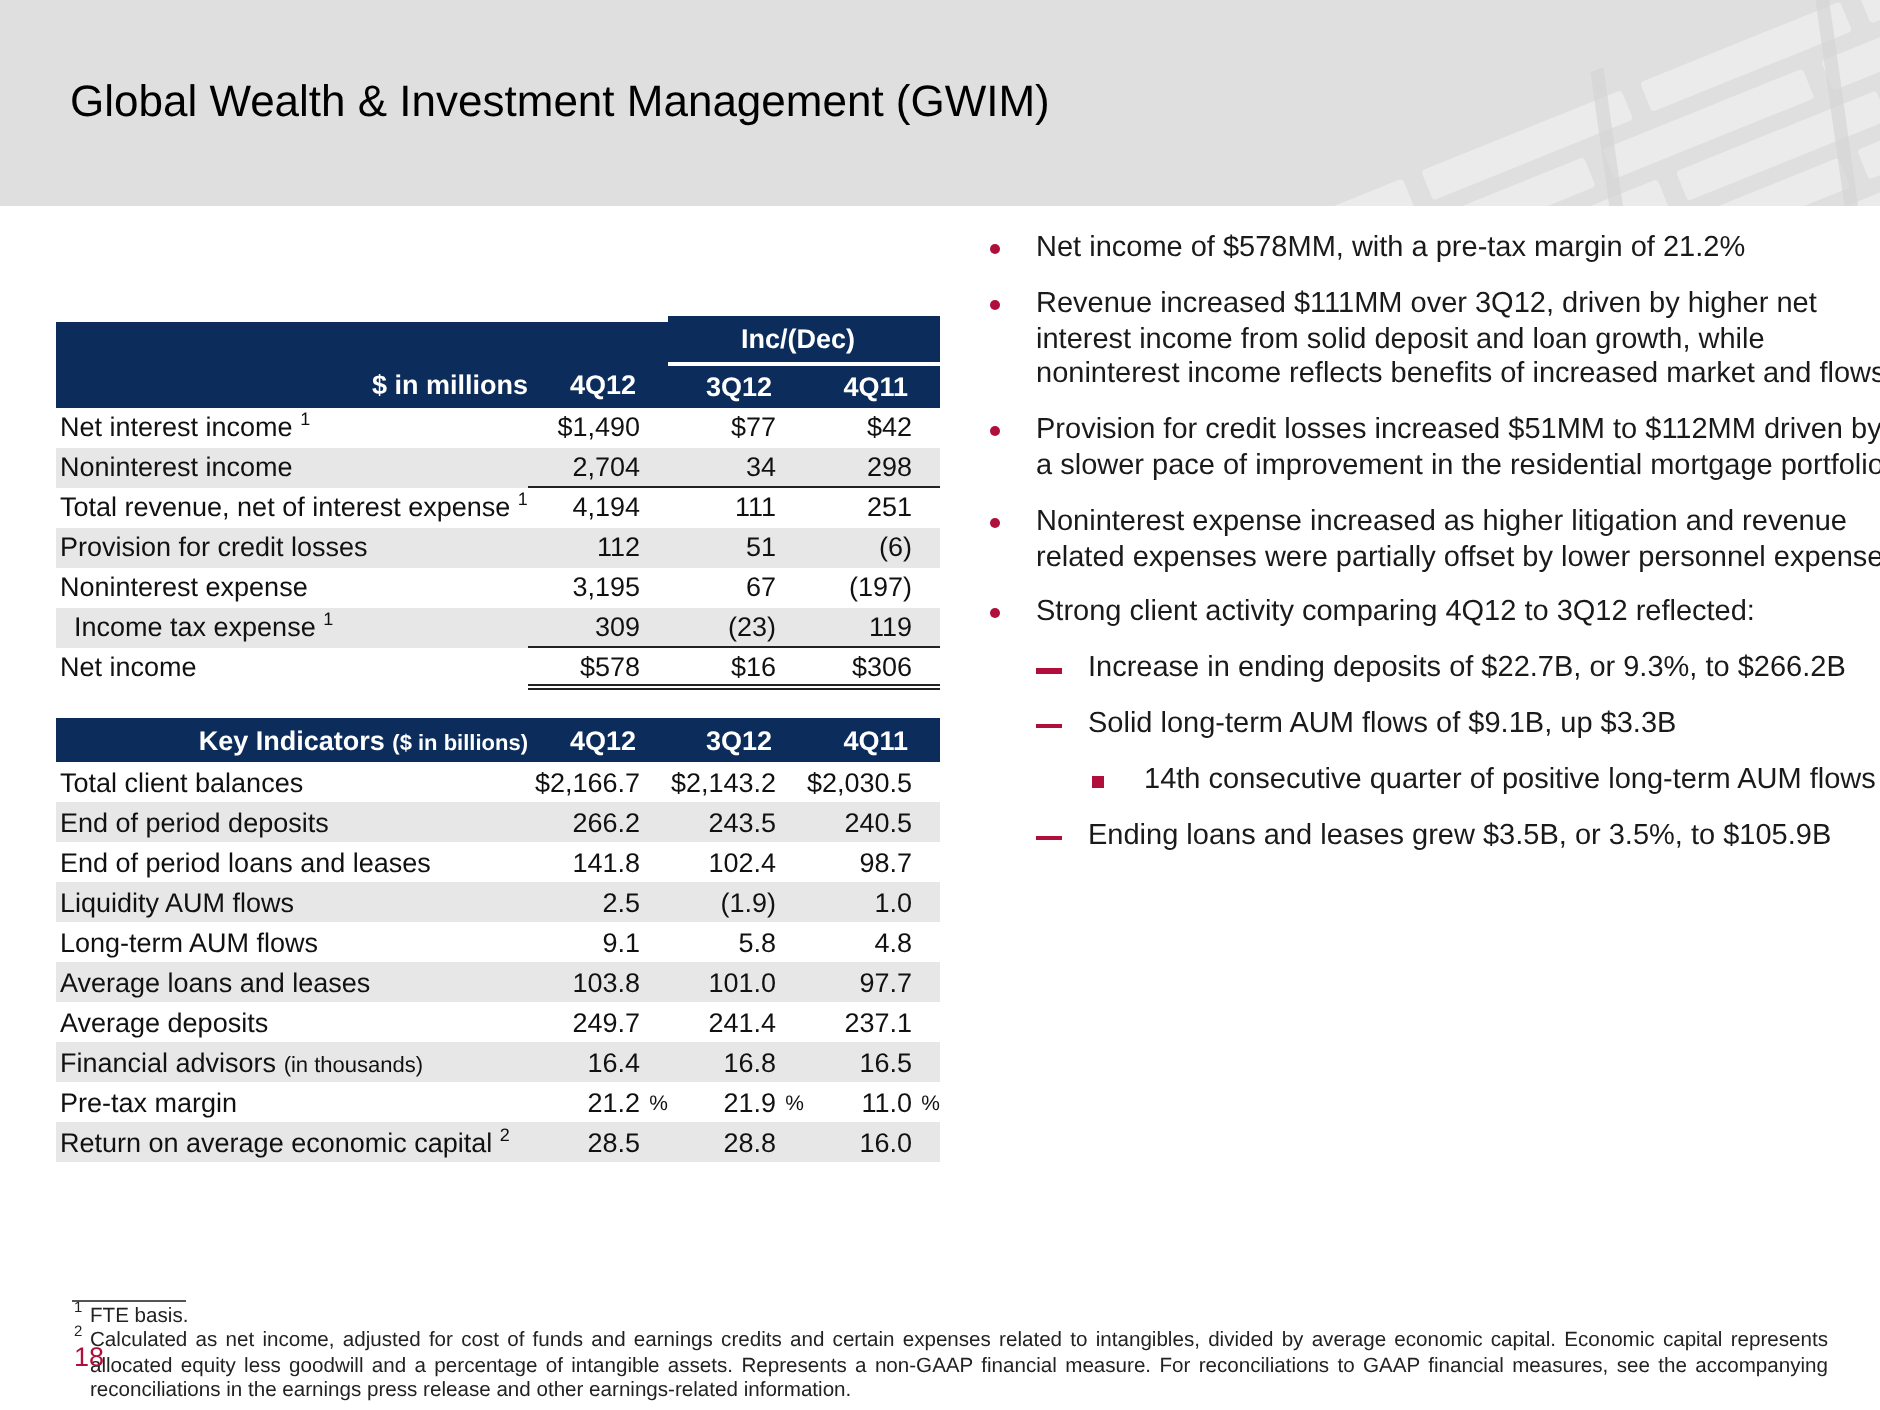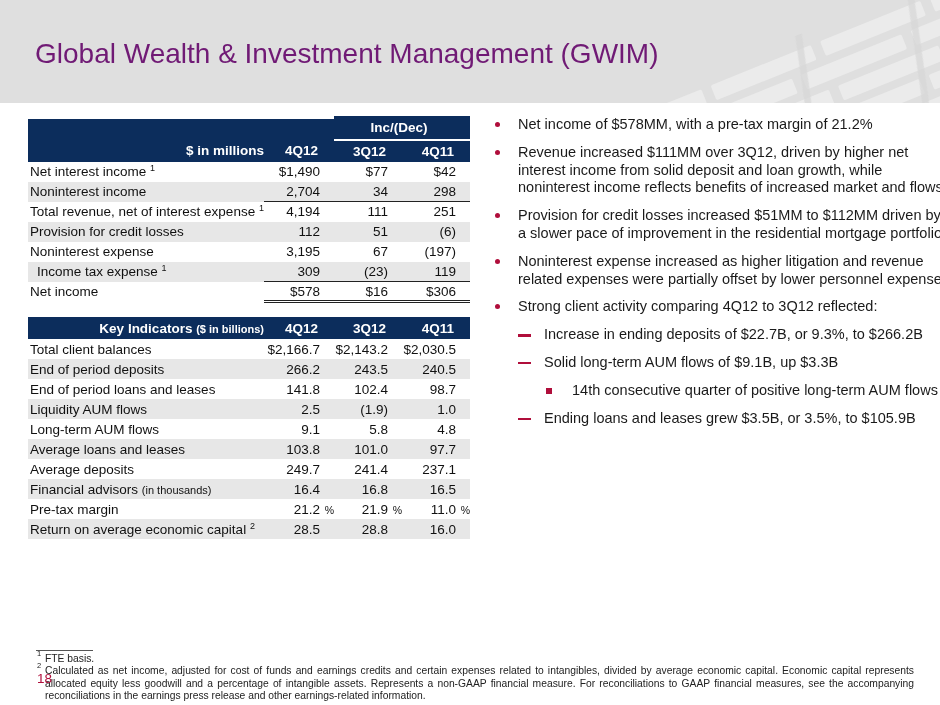--- a/index.html
+++ b/index.html
@@ -12,28 +12,28 @@
     overflow:hidden;
   }
 
   
   .header-band {
     position:absolute; left:0; top:0; width:940px; height:103px;
     background:#dfdfdf; overflow:hidden;
   }
   .slide-title {
     position:absolute; left:35px; top:38px;
-    font-size:28px; font-weight:400; color:#701a75;
+    font-size:22px; font-weight:400; color:#000000;
     white-space:nowrap; z-index:2;
   }
   .watermark { position:absolute; right:-10px; top:-8px; z-index:1; }
 
   
   .tables { position:absolute; left:28px; top:112px; width:442px; }
-  table { border-collapse:collapse; width:442px; table-layout:fixed; }
+  table { border-collapse:collapse; width:442px; table-layout:fixed;margin-top:42px; }
   col.c-label { width:236px; }
   col.c-n1 { width:70px; }
   col.c-n2 { width:68px; }
   col.c-n3 { width:68px; }
 
   td { font-size:13.5px; height:20px; vertical-align:middle; color:#111; }
   td.lbl { text-align:left; white-space:nowrap; padding-left:2px; }
   td.num { text-align:right; padding-right:14px; position:relative; white-space:nowrap; }
   sup { font-size:9px; vertical-align:super; line-height:0; }
 

